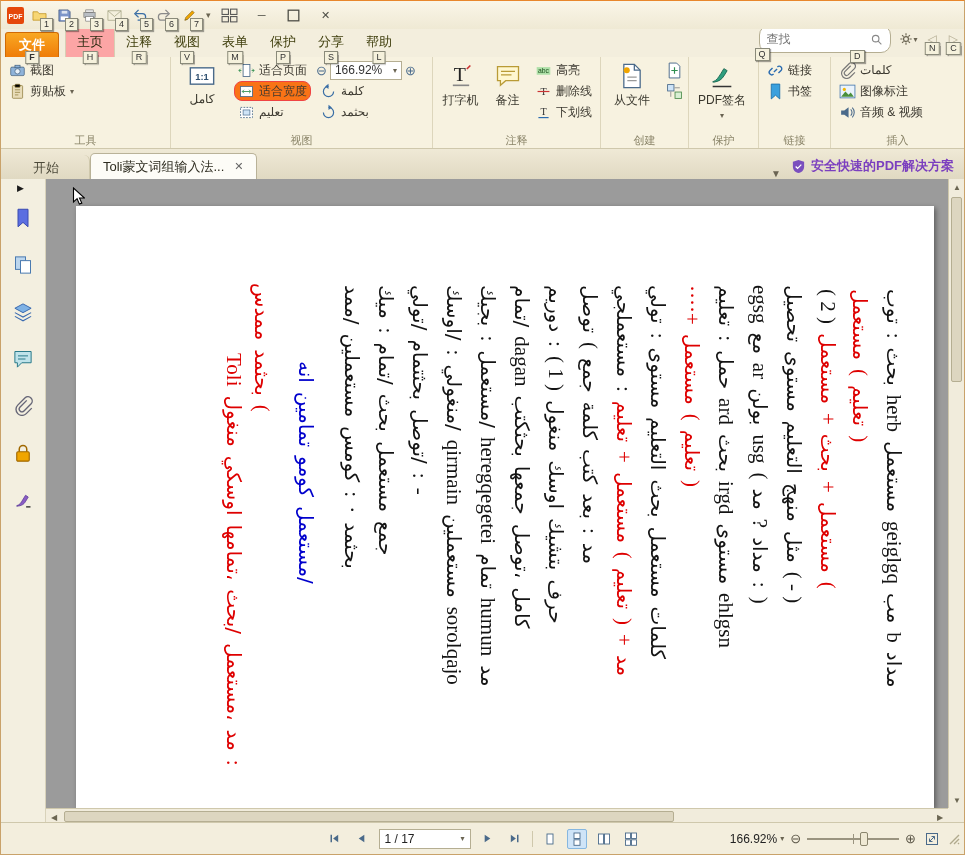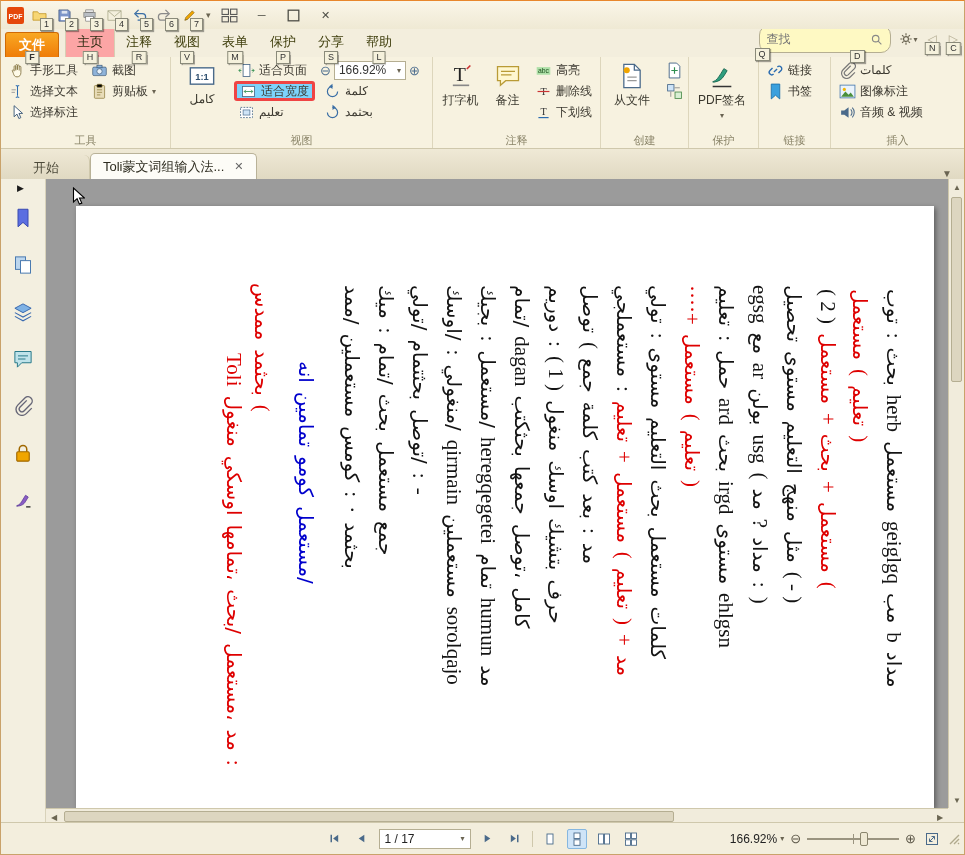--- a/index.html
+++ b/index.html
@@ -18,35 +18,35 @@
   .win-controls{display:flex;gap:6px;align-items:center}
   .win-btn{width:26px;height:18px;display:flex;align-items:center;justify-content:center;color:#4c4c44;font-size:11px}
   
   #ribbontabs{position:absolute;top:28px;left:0;right:0;height:28px;display:flex;align-items:flex-end;padding:0 4px;background:#f3eedd;z-index:20}
   .file-btn{position:relative;width:54px;height:25px;background:linear-gradient(#f9a823,#ef7c08);color:#fff;font-weight:bold;font-size:13px;display:flex;align-items:center;justify-content:center;border-radius:3px 3px 0 0;margin-right:6px;border:1px solid #d06a05;border-bottom:none}
   .rtab{position:relative;padding:5px 11px 6px;font-size:13px;color:#41400f;white-space:nowrap}
   .rtab.active{background:#fca5a5;border:1px solid #d6cfb4;border-bottom:none;border-radius:2px 2px 0 0;color:#2b2a10}
   .rtab .keytip,.file-btn .keytip{left:50%;transform:translateX(-50%);bottom:-7px}
   .ribbon-right{margin-left:auto;display:flex;align-items:center;gap:8px;padding-bottom:4px}
   .search-wrap{position:relative;display:flex;align-items:center}
-  .search-box{width:132px;height:28px;background:#fef9c3;border:1px solid #b5ae92;border-radius:10px;display:flex;align-items:center;padding:0 7px;gap:4px}
+  .search-box{width:132px;height:28px;background:#ffffff;border:1px solid #b5ae92;border-radius:10px;display:flex;align-items:center;padding:0 7px;gap:4px}
   .search-box input{border:none;outline:none;flex:1;font-size:12px;color:#555;background:transparent;min-width:10px;font-family:"Liberation Sans",sans-serif}
   .kt-q{left:-4px;bottom:-8px}
   .kt-d{right:26px;bottom:-10px}
   .gear-wrap{display:flex;align-items:center;gap:1px;color:#6a6452}
   .navarrow{position:relative;font-size:12px;color:#b4ad93;padding:0 2px}
   .navarrow .keytip{left:50%;transform:translateX(-50%);bottom:-9px}
   
   #ribbonbody{position:absolute;top:56px;left:0;right:0;height:92px;background:#f7f2e0;border-bottom:1px solid #cfc8ac;display:flex;z-index:10}
   .group{display:flex;flex-direction:column;border-right:1px solid #ddd6bc;padding:3px 4px 0}
   .gbody{flex:1;display:flex;gap:5px;align-items:flex-start}
   .glabel{height:15px;font-size:11px;color:#8a8468;text-align:center}
   .smallrows{display:flex;flex-direction:column;gap:1px}
   .srow{display:flex;align-items:center;gap:4px;height:20px;padding:0 3px;font-size:12px;color:#3c3930;white-space:nowrap;border:1px solid transparent}
-  .srow.selected{background:#7dd3fc;border:3px solid #ef4444;border-radius:3px}
+  .srow.selected{background:#f97316;border:1px solid #ef4444;border-radius:8px}
   .bigbtn{width:54px;display:flex;flex-direction:column;align-items:center;gap:2px;padding:2px 1px;font-size:12px;text-align:center;white-space:nowrap}
   .bigbtn .bicon{width:28px;height:28px}
   .dd{font-size:8px;color:#6a6452}
   .zoomrow{display:flex;align-items:center;gap:3px;height:20px}
   .zoomfield{width:72px;height:19px;background:#fff;border:1px solid #b5ae92;display:flex;align-items:center;justify-content:space-between;padding:0 4px;font-size:12px;color:#333}
   .glyphbtn{font-size:13px;color:#4e6e8e}
   .iconbtn{width:20px;height:20px;display:flex;align-items:center;justify-content:center}
   
   #tabbar{position:absolute;top:148px;left:0;right:0;height:30px;background:linear-gradient(#efe9d6,#e0d9c2);display:flex;align-items:flex-end;padding:0 2px;z-index:5}
   .start-tab{height:24px;padding:4px 30px;color:#4d4a3a;font-size:13px;border-right:1px solid #cfc8ac;border-radius:6px 6px 0 0}
@@ -231,47 +231,20 @@
     </div>
   </div>
 
   <div id="ribbonbody">
     <div class="group" style="width:170px">
       <div class="gbody">
         <div class="smallrows">
           <div class="srow">
               <span class="ic">
                 <svg viewBox="0 0 20 20">
-                  <path d="M6 11V5.5a1 1 0 012 0V10M8 9V4a1 1 0 012 0v5M10 9V4.5a1 1 0 012 0V10m0-4a1 1 0 012 0v6.5c0 3-1.6 5-4.5 5s-3.8-2-4.3-4l-1.2-3c-.4-1 .8-1.8 1.6-1l.4.5" fill="#fffbe8" stroke="#8a7a4a" stroke-width="1.1"></path>
-                </svg>
-              </span>
-              <span>手形工具</span>
-            </div>
-          <div class="srow">
-              <span class="ic">
-                <svg viewBox="0 0 20 20">
-                  <path d="M8 3c1.2 0 2 .4 2 1.5C10 3.4 10.8 3 12 3M10 4.5V15M8 17c1.2 0 2-.4 2-1.5 0 1.1.8 1.5 2 1.5" fill="none" stroke="#2b6cb0" stroke-width="1.2"></path>
-                  <path d="M3 8h5M3 11h4" stroke="#999" stroke-width="1.1"></path>
-                </svg>
-              </span>
-              <span>选择文本</span>
-            </div>
-          <div class="srow">
-              <span class="ic">
-                <svg viewBox="0 0 20 20">
-                  <path d="M6 2v13l3.4-3.1 2.2 5.2 2.3-1-2.2-5H16z" fill="#fff" stroke="#3c5a78" stroke-width="1.1"></path>
-                </svg>
-              </span>
-              <span>选择标注</span>
-            </div>
-        </div>
-        <div class="smallrows">
-          <div class="srow">
-              <span class="ic">
-                <svg viewBox="0 0 20 20">
                   <rect x="2" y="6" width="16" height="10" rx="1.5" fill="#8fb3d9" stroke="#3c5a78" stroke-width=".8"></rect>
                   <rect x="7" y="3.8" width="6" height="3" fill="#8fb3d9" stroke="#3c5a78" stroke-width=".8"></rect>
                   <circle cx="10" cy="11" r="3.1" fill="#e8f1fa" stroke="#3c5a78" stroke-width=".8"></circle>
                 </svg>
               </span>
               <span>截图</span>
             </div>
           <div class="srow">
               <span class="ic">
                 <svg viewBox="0 0 20 20">
@@ -528,20 +501,29 @@
     </div>
   </div>
 
   <div id="tabbar">
     <div class="start-tab"><span>开始</span></div>
     <div class="doc-tab">
       <span>Toli蒙文词组输入法...</span>
       <span class="close-x">✕</span>
     </div>
     <span class="tablist-dd">▼</span>
+    <div class="promo">
+      <span class="ic" style="width:15px;height:15px">
+          <svg viewBox="0 0 16 16">
+            <path d="M8 1l6 2v5c0 4-2.7 6.3-6 7-3.3-.7-6-3-6-7V3z" fill="#7a4fbe"></path>
+            <path d="M5 8l2 2 4-4" stroke="#fff" stroke-width="1.4" fill="none"></path>
+          </svg>
+        </span>
+      <span>安全快速的PDF解决方案</span>
+    </div>
   </div>
 
   <div id="main">
     <div id="sidebar">
       <span class="sb-expand">▶</span>
       <div id="sidebar-icons">
           <div class="sb-item">
             <span class="ic sb-ic">
               <svg viewBox="0 0 16 16">
                 <path d="M4 1h8v14l-4-3.5L4 15z" fill="#5b6ee1" stroke="#3a4ab0" stroke-width=".8"></path>

